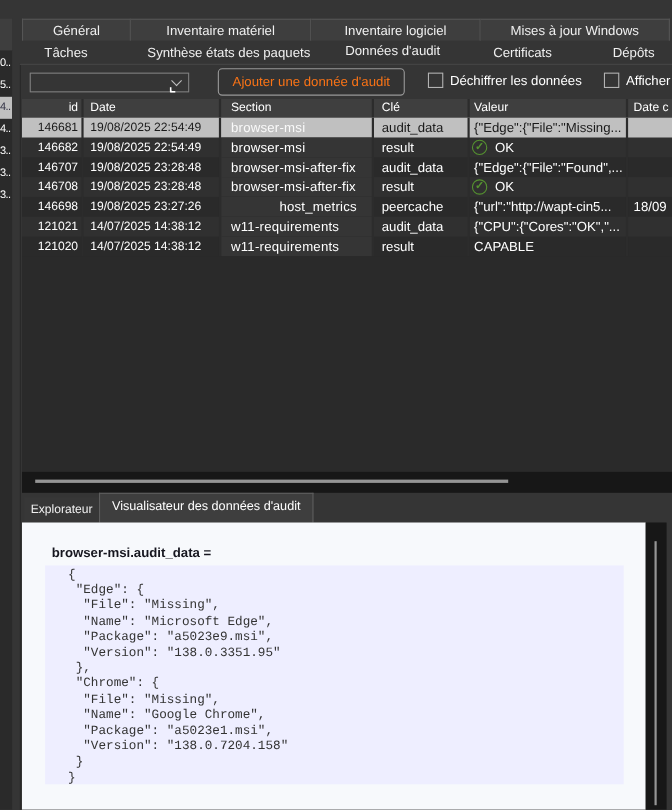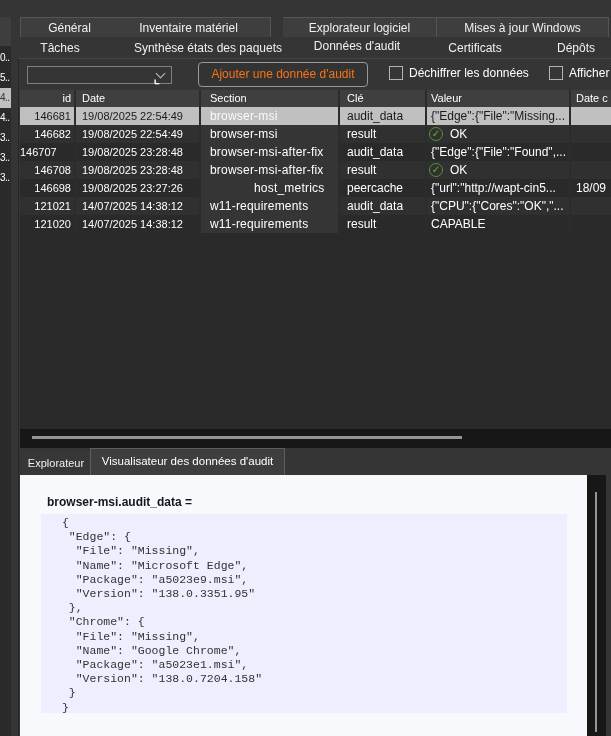--- a/index.html
+++ b/index.html
@@ -50,22 +50,22 @@
     <div class="peek-row" style="top: 22px;">5..</div>
     <div class="peek-row sel" style="top: 42px;">4..</div>
     <div class="peek-row" style="top: 62px;">4..</div>
     <div class="peek-row" style="top: 82px;">3..</div>
     <div class="peek-row" style="top: 102px;">3..</div>
     <div class="peek-row" style="top: 122px;">3..</div>
   </div>
 <div id="panel-border"></div>
 
 <div class="tab1" style="left:20px;width:99px;">Général</div>
-<div class="tab1" style="left:107px;width:164px;border-left:none;">Inventaire matériel</div>
-<div class="tab1" style="left:283px;width:154px;border-left:none;">Explorateur logiciel</div>
+<div class="tab1" style="left:119px;width:164px;border-left:none;">Inventaire matériel</div>
+<div class="tab1" style="left:283px;width:154px;border-left:none;">Inventaire logiciel</div>
 <div class="tab1" style="left:437px;width:172px;border-left:none;">Mises à jour Windows</div>
 
 <div class="tab2" style="left:60px;">Tâches</div>
 <div class="tab2" style="left:208px;">Synthèse états des paquets</div>
 <div class="tab2" style="left:357px;top:36px;">Données d'audit</div>
 <div style="position:absolute;left:18px;top:58px;width:593px;height:1px;background:#454545;"></div>
 <div class="tab2" style="left:475px;">Certificats</div>
 <div class="tab2" style="left:576px;">Dépôts</div>
 
 <div id="combobox">
@@ -104,21 +104,21 @@
       <div class="tcell id-text" style="left: 0px; width: 51px; text-align: right;">146682</div>
       <div class="tcell date-text" style="left: 62px;">19/08/2025 22:54:49</div>
       <div class="tcell section-text" style="left: 190px;">browser-msi</div>
       <div class="tcell key-text" style="left: 327px;">result</div>
       <div class="okring">✓</div>
       <div class="tcell value-text" style="left: 430px;">OK</div>
       <div class="tcell datec-text" style="left: 556px;"></div>
     </div>
     <div class="trow" style="top: 36px; background: rgb(42, 42, 42);">
       <div class="section-bg"></div>
-      <div class="tcell id-text" style="left: 0px; width: 51px; text-align: left;">146707</div>
+      <div class="tcell id-text" style="left: 0px; width: 51px; text-align: right;">146707</div>
       <div class="tcell date-text" style="left: 62px;">19/08/2025 23:28:48</div>
       <div class="tcell section-text" style="left: 190px;">browser-msi-after-fix</div>
       <div class="tcell key-text" style="left: 327px;">audit_data</div>
       <div class="tcell value-text" style="left: 411px;">{"Edge":{"File":"Found",...</div>
       <div class="tcell datec-text" style="left: 556px;"></div>
     </div>
     <div class="trow" style="top: 54px; background: rgb(48, 48, 48);">
       <div class="section-bg"></div>
       <div class="tcell id-text" style="left: 0px; width: 51px; text-align: right;">146708</div>
       <div class="tcell date-text" style="left: 62px;">19/08/2025 23:28:48</div>

